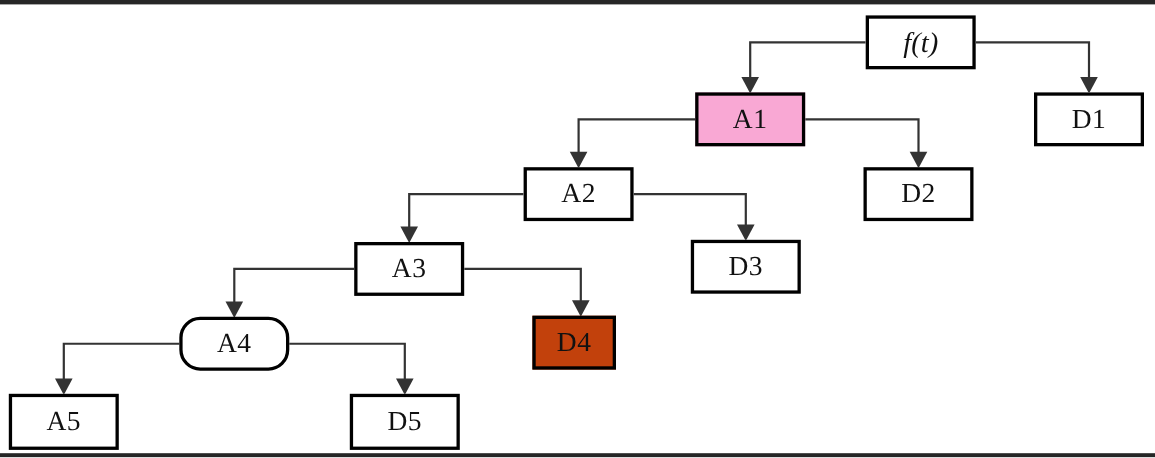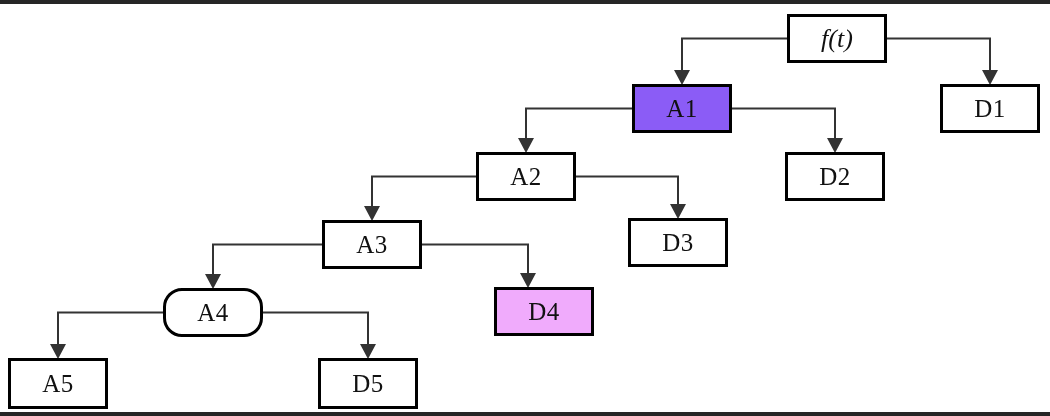--- a/index.html
+++ b/index.html
@@ -119,42 +119,42 @@
       <g>
         <polyline points="263,312.5 368,312.5 368,345" fill="none" stroke="#333333" stroke-width="2"></polyline>
         <path d="M 360 344 L 376 344 L 368 359 Z" fill="#333333"></path>
       </g>
     </svg>
 
   <div id="nodes">
       <div class="node root" style="left: 787px; top: 14px; width: 100px; height: 49px; background: rgb(255, 255, 255); border-color: rgb(0, 0, 0);">
         <span class="node-label">f(t)</span>
       </div>
-      <div class="node" style="left: 632px; top: 84px; width: 100px; height: 49px; background: #8b5cf6; border-color: rgb(0, 0, 0);">
+      <div class="node" style="left: 632px; top: 84px; width: 100px; height: 49px; background: #f9a8d4; border-color: rgb(0, 0, 0);">
         <span class="node-label">A1</span>
       </div>
       <div class="node" style="left: 940px; top: 84px; width: 100px; height: 49px; background: rgb(255, 255, 255); border-color: rgb(0, 0, 0);">
         <span class="node-label">D1</span>
       </div>
       <div class="node" style="left: 476px; top: 152px; width: 100px; height: 49px; background: rgb(255, 255, 255); border-color: rgb(0, 0, 0); align-items: center;">
         <span class="node-label">A2</span>
       </div>
       <div class="node" style="left: 785px; top: 152px; width: 100px; height: 49px; background: rgb(255, 255, 255); border-color: rgb(0, 0, 0); text-align: right;">
         <span class="node-label">D2</span>
       </div>
       <div class="node" style="left: 322px; top: 220px; width: 100px; height: 49px; background: rgb(255, 255, 255); border-color: rgb(0, 0, 0);">
         <span class="node-label">A3</span>
       </div>
       <div class="node" style="left: 628px; top: 218px; width: 100px; height: 49px; background: rgb(255, 255, 255); border-color: rgb(0, 0, 0);">
         <span class="node-label">D3</span>
       </div>
       <div class="node" style="left: 163px; top: 288px; width: 100px; height: 49px; background: rgb(255, 255, 255); border-color: rgb(0, 0, 0); border-radius: 19px;">
         <span class="node-label">A4</span>
       </div>
-      <div class="node" style="left: 494px; top: 287px; width: 100px; height: 49px; background: #f0abfc; border-color: rgb(0, 0, 0);">
+      <div class="node" style="left: 484px; top: 287px; width: 76px; height: 49px; background: #c2410c; border-color: rgb(0, 0, 0);">
         <span class="node-label">D4</span>
       </div>
       <div class="node" style="left: 8px; top: 358px; width: 100px; height: 51px; background: rgb(255, 255, 255); border-color: rgb(0, 0, 0);">
         <span class="node-label">A5</span>
       </div>
       <div class="node" style="left: 318px; top: 358px; width: 100px; height: 51px; background: rgb(255, 255, 255); border-color: rgb(0, 0, 0);">
         <span class="node-label">D5</span>
       </div>
     </div>
 

